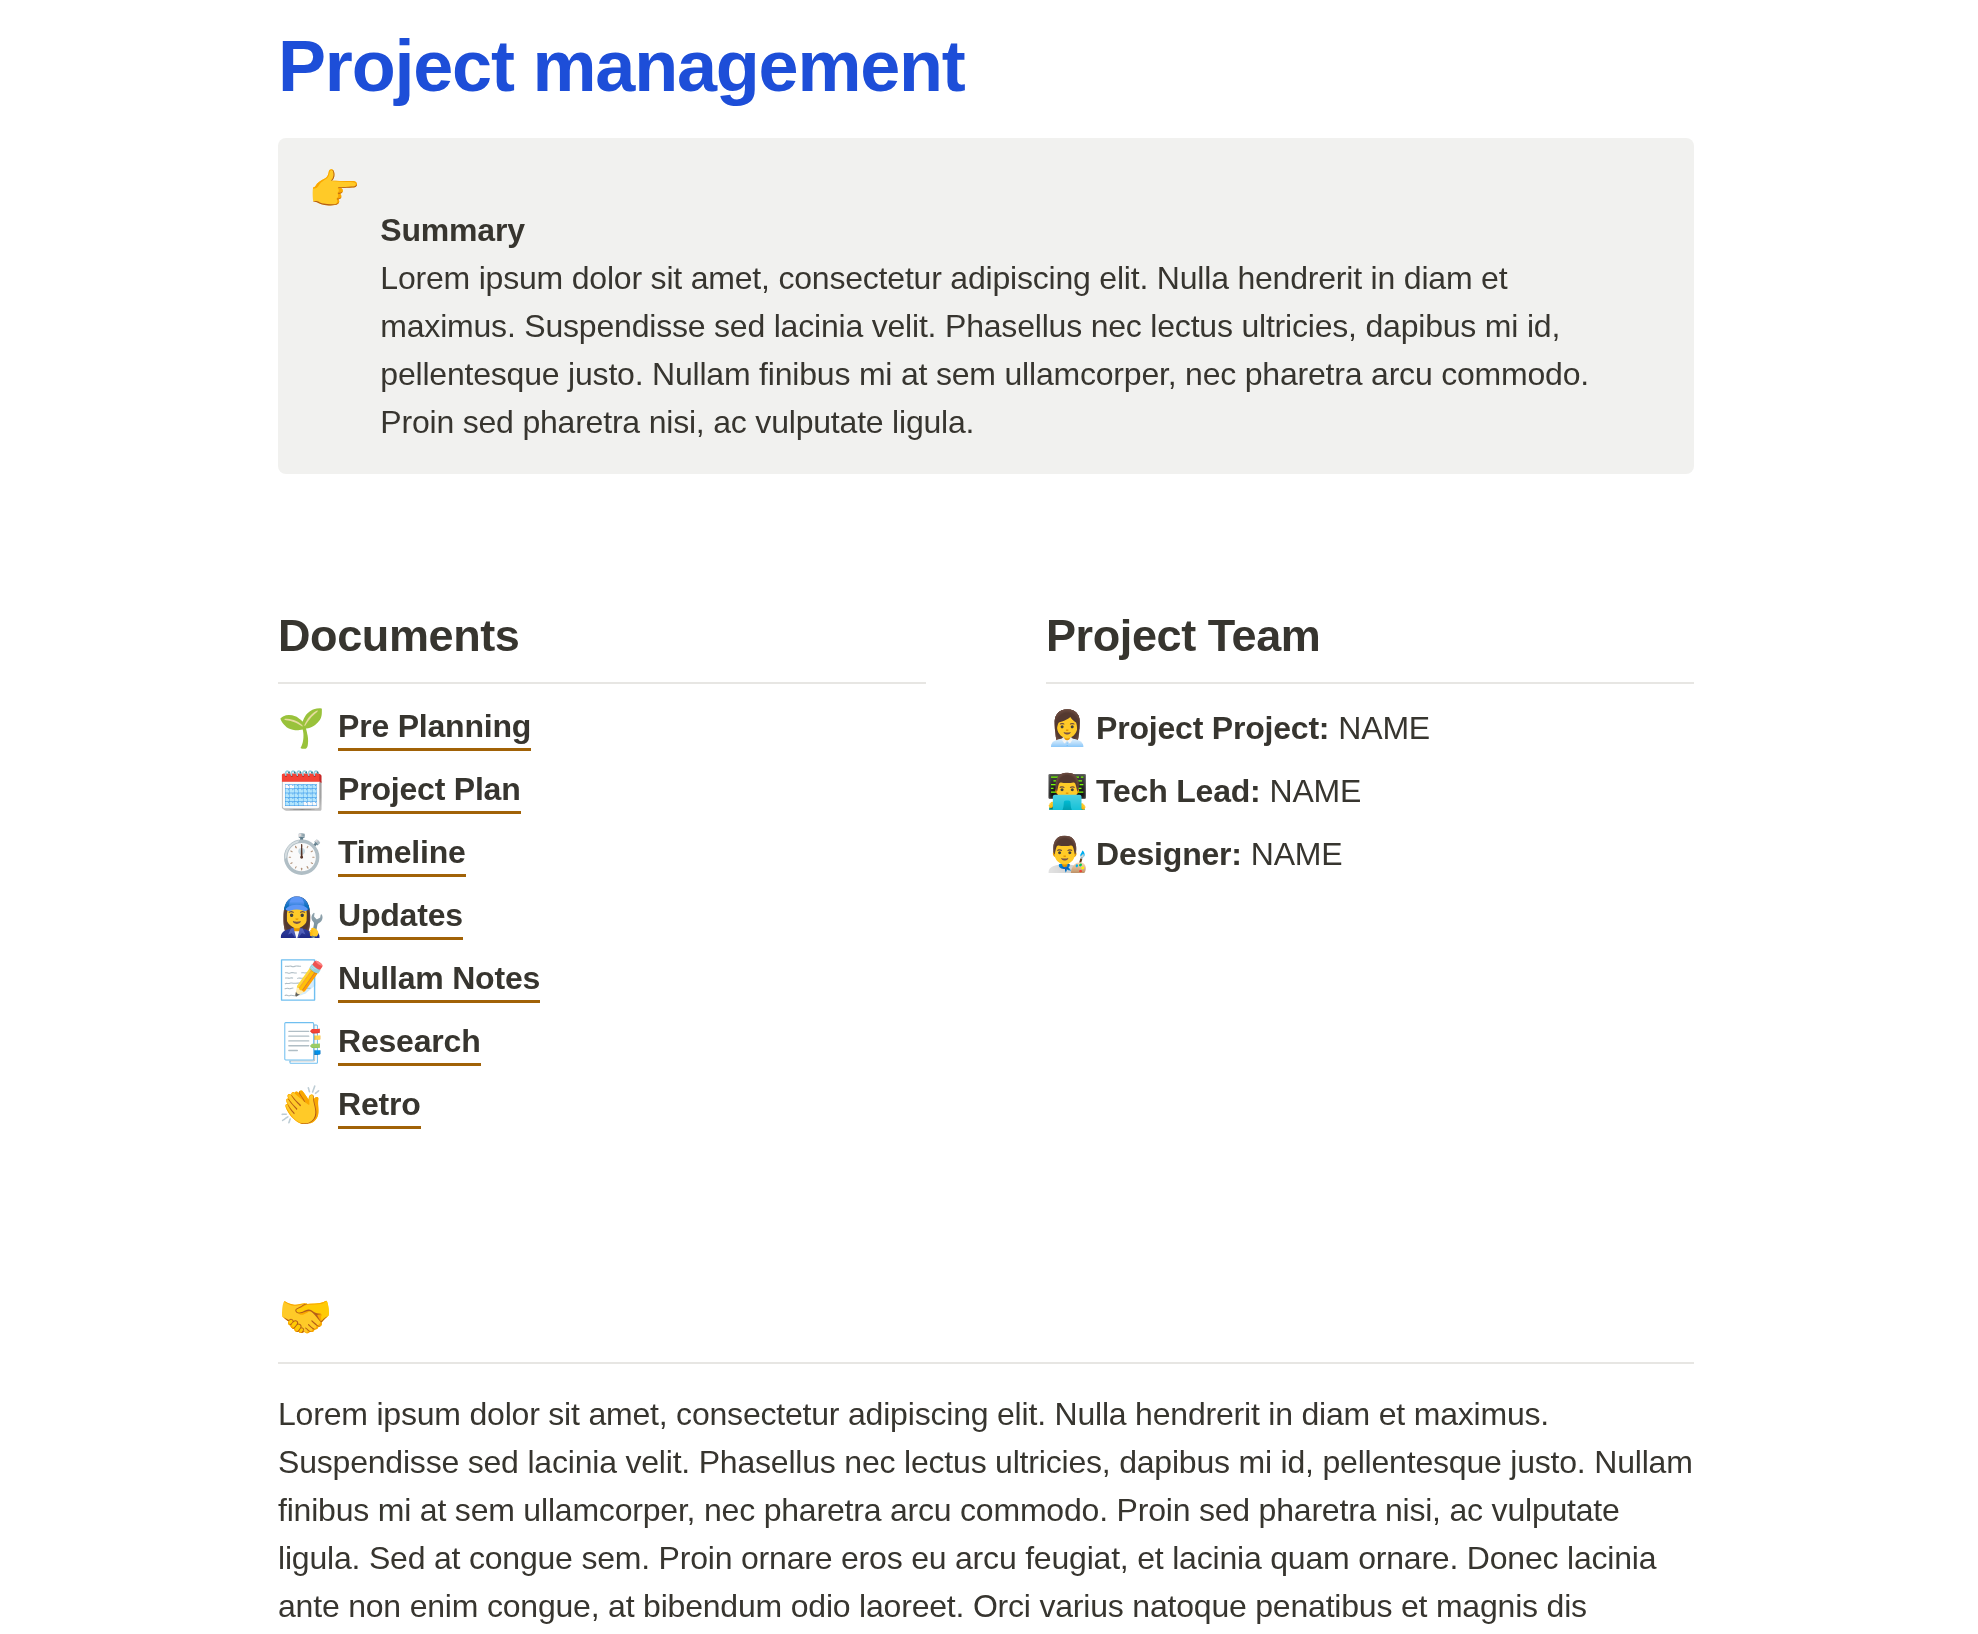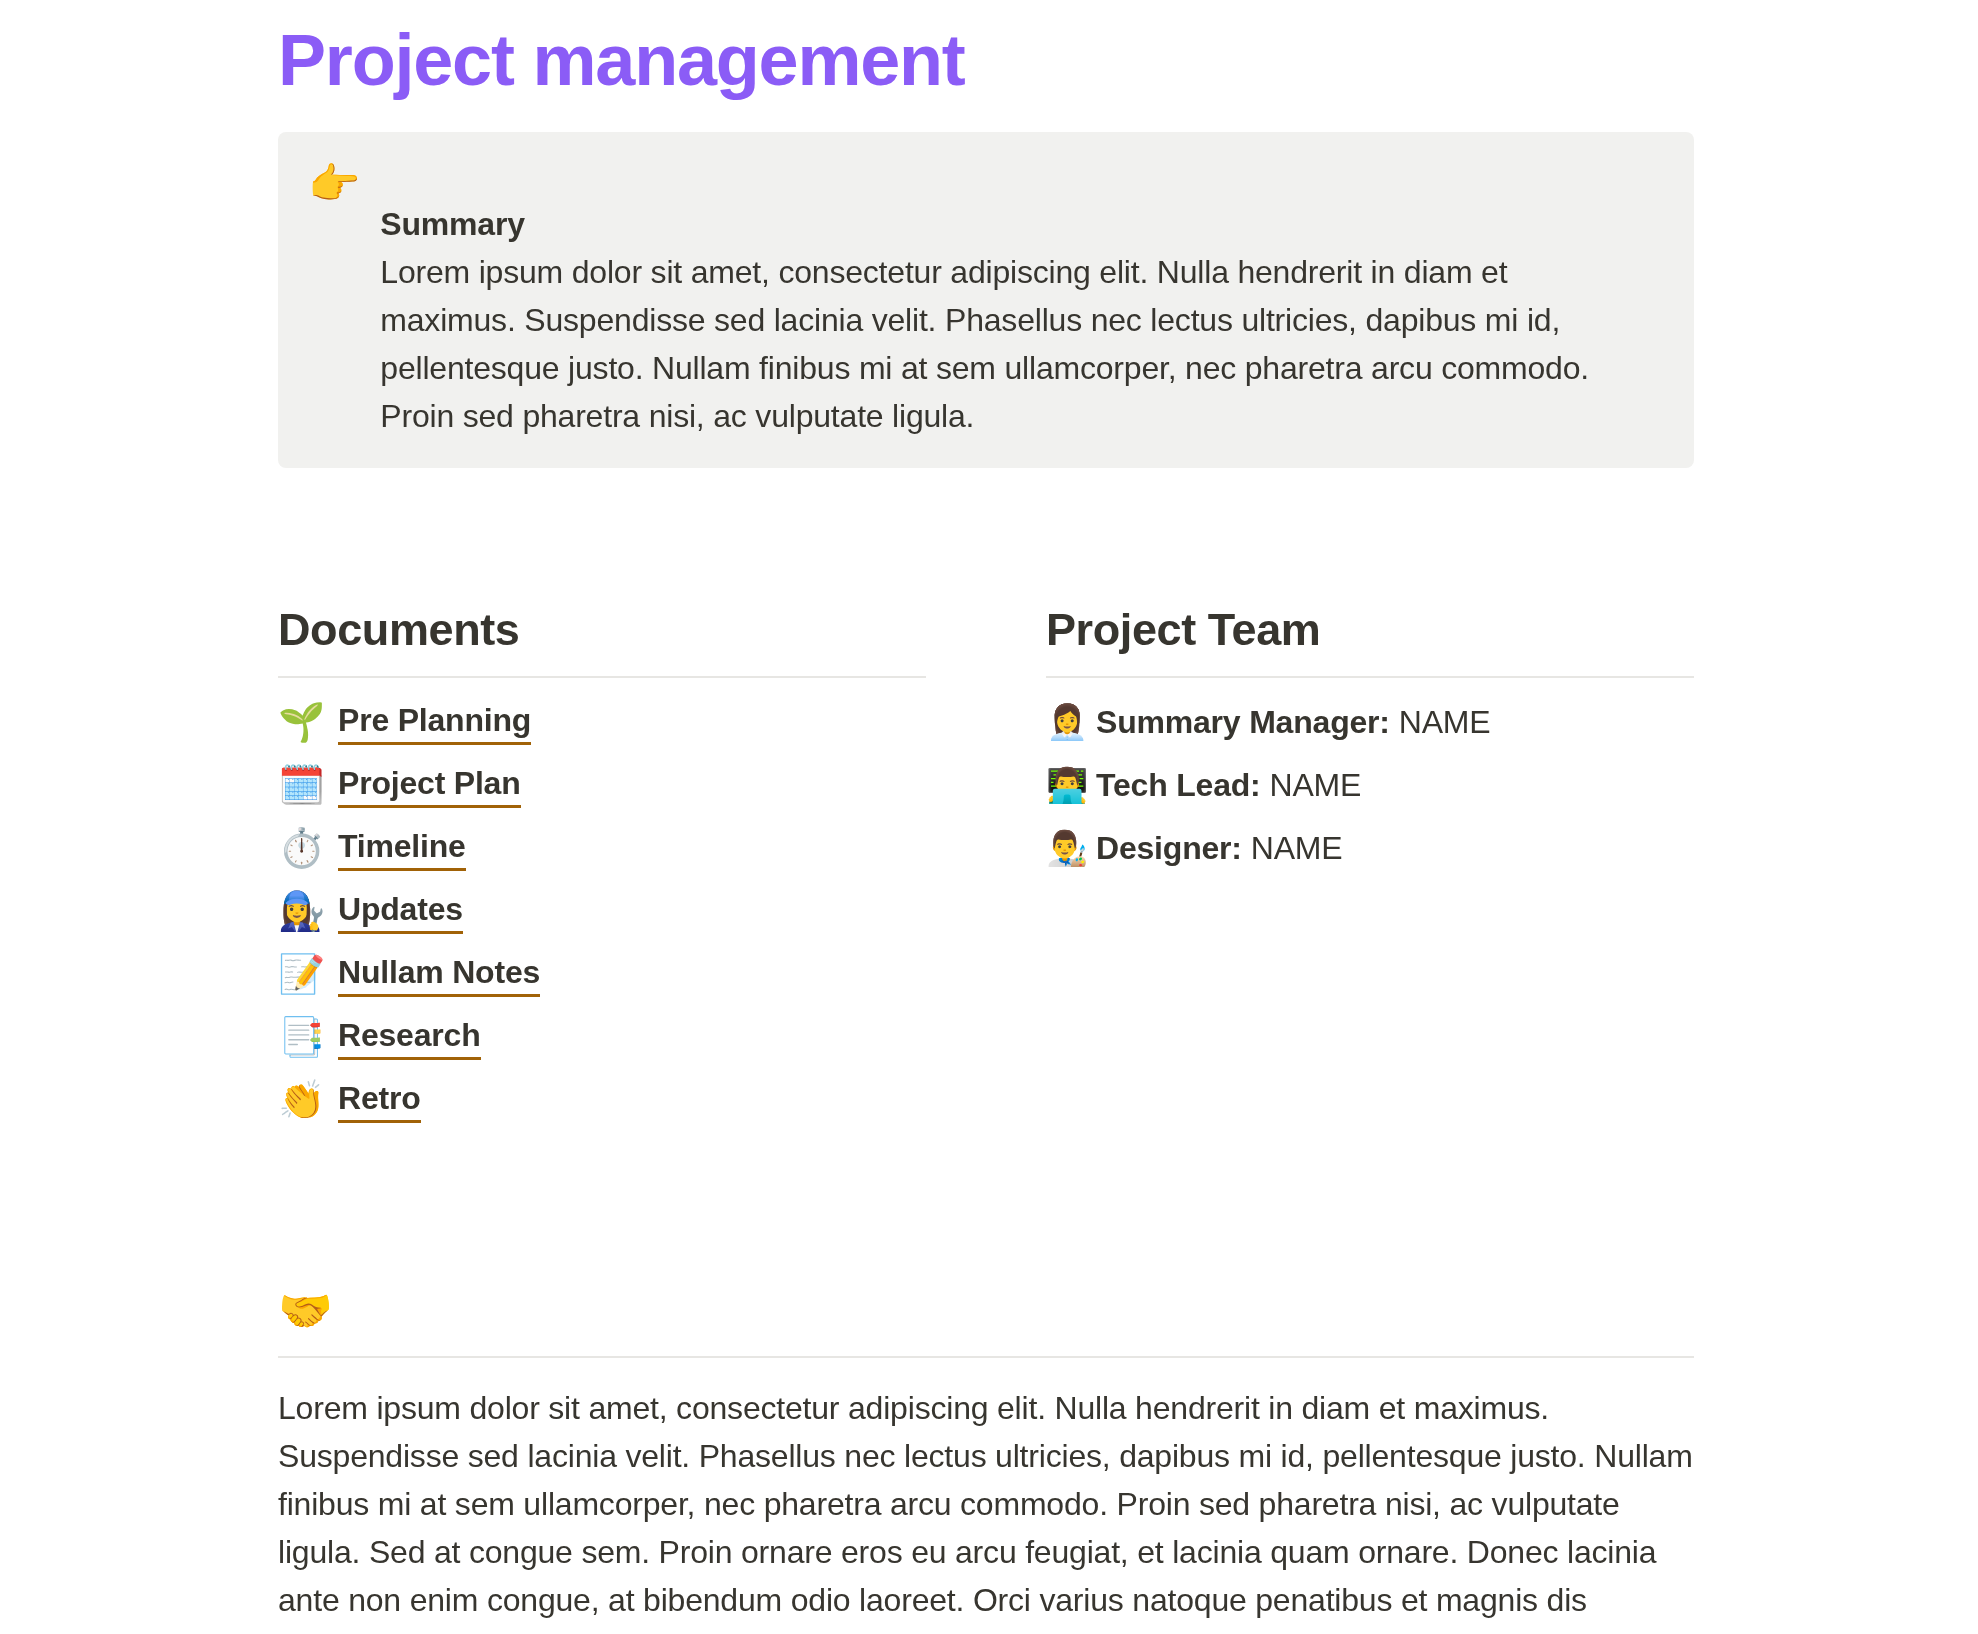--- a/index.html
+++ b/index.html
@@ -8,26 +8,26 @@
     background: #ffffff;
     overflow: hidden;
     font-family: "Liberation Sans", "DejaVu Sans", sans-serif;
     color: #37352f;
   }
   .page {
     margin-left: 278px;
     width: 1416px;
   }
   .page-title {
-    margin-top: 16px;
+    margin-top: 22px;
     font-size: 72px;
     font-weight: 700;
     line-height: 88px;
     letter-spacing: -1.2px;
-    color: #8b5cf6;
+    color: #1d4ed8;
   }
   
   .callout {
     margin-top: 28px;
     background: #f1f1ef;
     border-radius: 8px;
     padding: 28px 36px 28px 30px;
     display: flex;
     align-items: flex-start;
     gap: 20px;
@@ -176,21 +176,21 @@
         <span class="doc-label">Retro</span>
       </div>
     </div>
 
     <div class="col">
       <div class="h2">Project Team</div>
       <div class="divider"></div>
 
       <div class="team-row">
         <span class="team-icon">👩‍💼</span>
-        <span class="team-role">Summary Manager:</span>
+        <span class="team-role">Project Project:</span>
         <span class="team-name">NAME</span>
       </div>
       <div class="team-row">
         <span class="team-icon">👨‍💻</span>
         <span class="team-role">Tech Lead:</span>
         <span class="team-name">NAME</span>
       </div>
       <div class="team-row">
         <span class="team-icon">👨‍🎨</span>
         <span class="team-role">Designer:</span>

